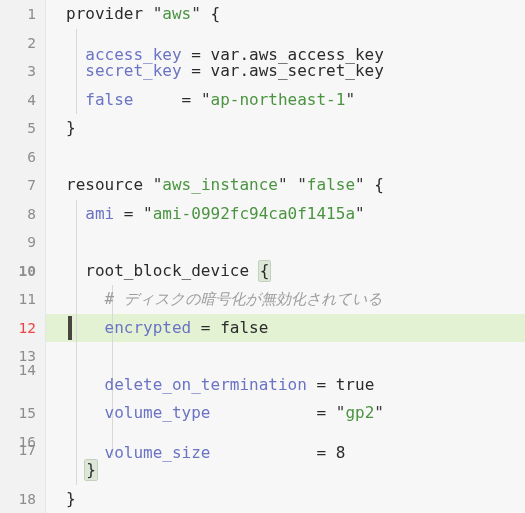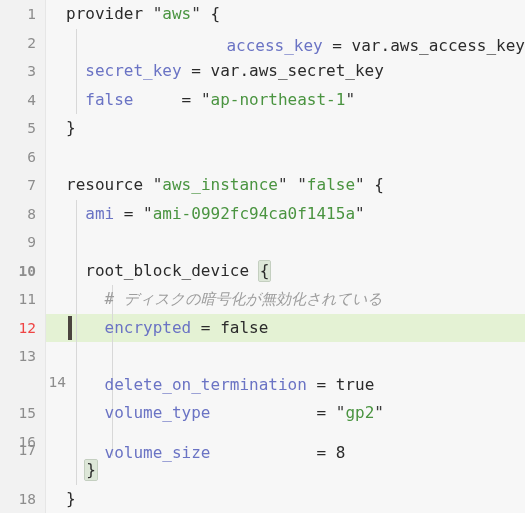--- a/index.html
+++ b/index.html
@@ -87,21 +87,21 @@
   <div id="gutter"></div>
   <div id="gutter-sep"></div>
 
   <div id="line-highlight" style="top: 313.5px;"></div>
 
   <div id="code">
       <div class="guide" style="left: 30px; top: 28.5px; height: 85.5px;"></div>
       <div class="guide" style="left: 30px; top: 199.5px; height: 285px;"></div>
       <div class="guide" style="left: 66px; top: 285px; height: 171px;"></div>
       <div class="row" style="top: 0px; padding-left: 20px;"><span class="tok-plain">provider </span><span class="tok-punct">"</span><span class="tok-str">aws</span><span class="tok-punct">"</span><span class="tok-plain"> {</span></div>
-      <div class="row" style="top: 32px; padding-left: 20px; text-align: right;"><span class="tok-plain">  </span><span class="tok-attr">access_key</span><span class="tok-plain"> = var.aws_access_key</span></div>
+      <div class="row" style="top: 41px; padding-left: 20px;"><span class="tok-plain">  </span><span class="tok-attr">access_key</span><span class="tok-plain"> = var.aws_access_key</span></div>
       <div class="row" style="top: 57px; padding-left: 20px;"><span class="tok-plain">  </span><span class="tok-attr">secret_key</span><span class="tok-plain"> = var.aws_secret_key</span></div>
       <div class="row" style="top: 85.5px; padding-left: 20px;"><span class="tok-plain">  </span><span class="tok-attr">false</span><span class="tok-plain">     = </span><span class="tok-punct">"</span><span class="tok-str">ap-northeast-1</span><span class="tok-punct">"</span></div>
       <div class="row" style="top: 114px; padding-left: 20px;"><span class="tok-plain">}</span></div>
       <div class="row" style="top: 142.5px; padding-left: 20px;"><span class="tok-plain"></span></div>
       <div class="row" style="top: 171px; padding-left: 20px;"><span class="tok-plain">resource </span><span class="tok-punct">"</span><span class="tok-str">aws_instance</span><span class="tok-punct">"</span><span class="tok-plain"> </span><span class="tok-punct">"</span><span class="tok-str">false</span><span class="tok-punct">"</span><span class="tok-plain"> {</span></div>
       <div class="row" style="top: 199.5px; padding-left: 20px;"><span class="tok-plain">  </span><span class="tok-attr">ami</span><span class="tok-plain"> = </span><span class="tok-punct">"</span><span class="tok-str">ami-0992fc94ca0f1415a</span><span class="tok-punct">"</span></div>
       <div class="row" style="top: 228px; padding-left: 20px;"><span class="tok-plain"></span></div>
       <div class="row" style="top: 256.5px; padding-left: 20px;"><span class="tok-plain">  root_block_device </span><span class="bracket-match">{</span></div>
       <div class="row" style="top: 285px; padding-left: 20px;"><span class="tok-plain">    </span><span class="tok-comment"># </span><span class="tok-comment-jp">ディスクの暗号化が無効化されている</span></div>
       <div class="row" style="top: 313.5px; padding-left: 20px;"><span class="tok-plain">    </span><span class="tok-attr">encrypted</span><span class="tok-plain"> = false</span></div>
@@ -121,18 +121,18 @@
     <div class="ln" style="top: 85.5px;">4</div>
     <div class="ln" style="top: 114px;">5</div>
     <div class="ln" style="top: 142.5px;">6</div>
     <div class="ln" style="top: 171px;">7</div>
     <div class="ln" style="top: 199.5px;">8</div>
     <div class="ln" style="top: 228px;">9</div>
     <div class="ln" style="top: 256.5px; font-weight: bold;">10</div>
     <div class="ln" style="top: 285px;">11</div>
     <div class="ln active" style="top: 313.5px;">12</div>
     <div class="ln" style="top: 342px;">13</div>
-    <div class="ln" style="top: 368px; padding-left: 30px;">14</div>
+    <div class="ln" style="top: 356px;">14</div>
     <div class="ln" style="top: 399px;">15</div>
     <div class="ln" style="top: 427.5px;">16</div>
     <div class="ln" style="top: 436px;">17</div>
     <div class="ln" style="top: 484.5px;">18</div>
   </div>
 
 </body></html>

